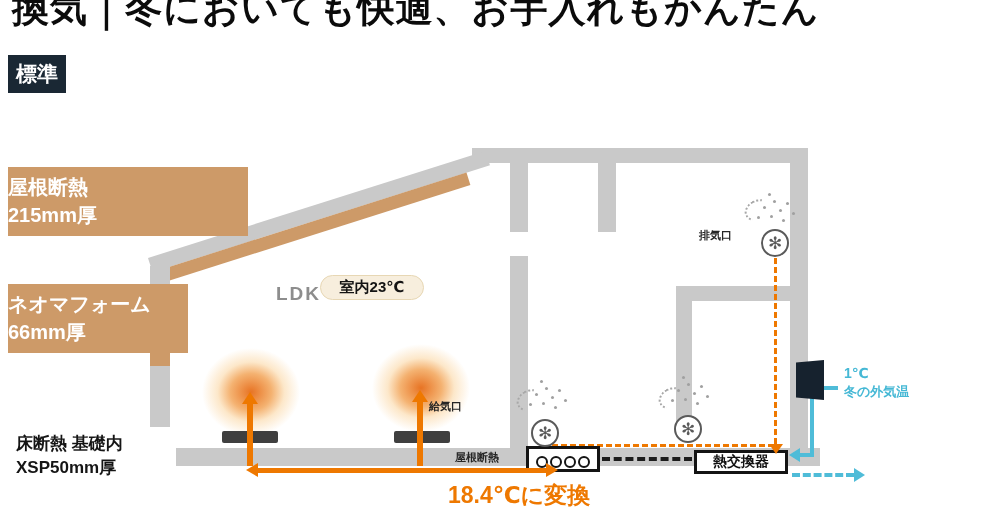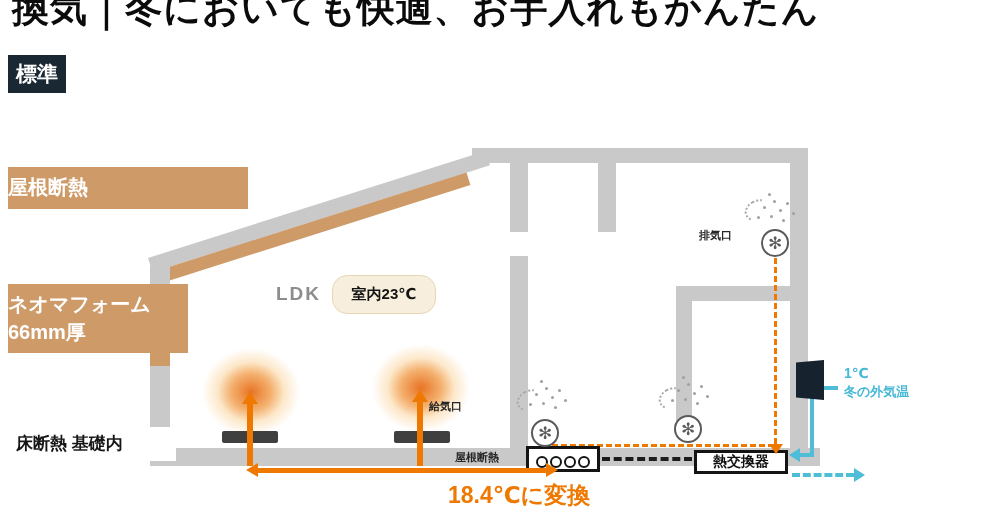--- a/index.html
+++ b/index.html
@@ -90,31 +90,33 @@
   <div class="wall" style="left:510px;top:158px;width:18px;height:74px"></div>
   <div class="wall" style="left:510px;top:256px;width:18px;height:192px"></div>
   <div class="wall" style="left:598px;top:158px;width:18px;height:74px"></div>
   <div class="wall" style="left:676px;top:286px;width:114px;height:15px"></div>
   <div class="wall" style="left:676px;top:301px;width:16px;height:122px"></div>
 
   <div class="hood z4" style="left:796px;top:360px;width:28px;height:40px"></div>
 
   <div class="ins z3" style="left:8px;top:167px;width:240px">
     <div>屋根断熱</div>
+    <div>215mm厚</div>
   </div>
   <div class="ins z3" style="left:8px;top:284px;width:180px">
     <div>ネオマフォーム</div>
     <div>66mm厚</div>
   </div>
   <div class="ins-floor z5" style="left:8px;top:427px;width:168px">
     <div>床断熱 基礎内</div>
+    <div>XSP50mm厚</div>
   </div>
 
   <div class="roomname" style="left:276px;top:283px">LDK</div>
-  <div class="pill" style="left:332px;top:275px;width:104px;height:39px">室内23℃</div>
+  <div class="pill" style="left:320px;top:275px;width:104px;height:25px">室内23℃</div>
 
   <div class="blob" style="left:202px;top:348px;width:98px;height:88px"></div>
   <div class="blob" style="left:372px;top:344px;width:98px;height:88px"></div>
   <div class="vent z4" style="left:222px;top:431px;width:56px;height:12px"></div>
   <div class="vent z4" style="left:394px;top:431px;width:56px;height:12px"></div>
   <div class="arrow-up z5" style="left:247px;top:404px;height:62px"></div>
   <div class="arrow-up z5" style="left:417px;top:402px;height:64px"></div>
   <div class="lbl" style="left:429px;top:399px">給気口</div>
 
   <div class="lbl" style="left:699px;top:228px">排気口</div>

